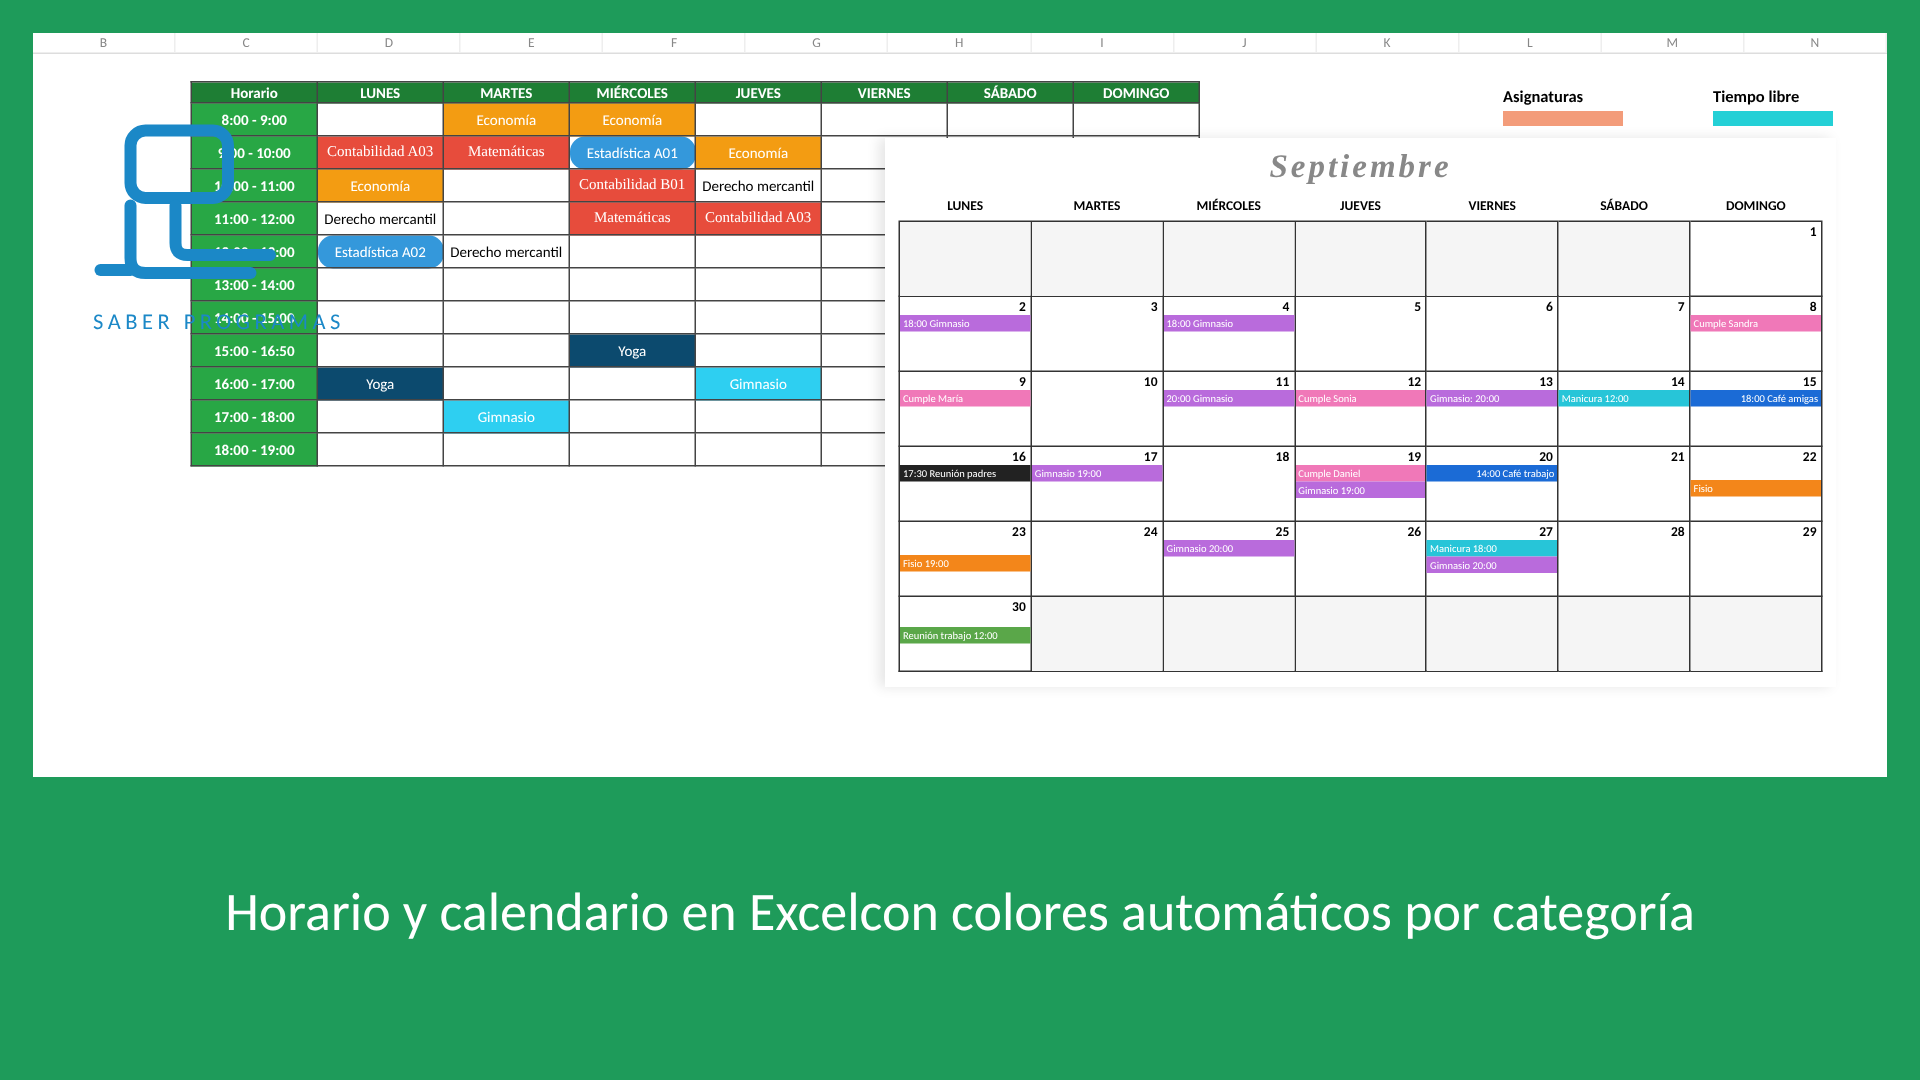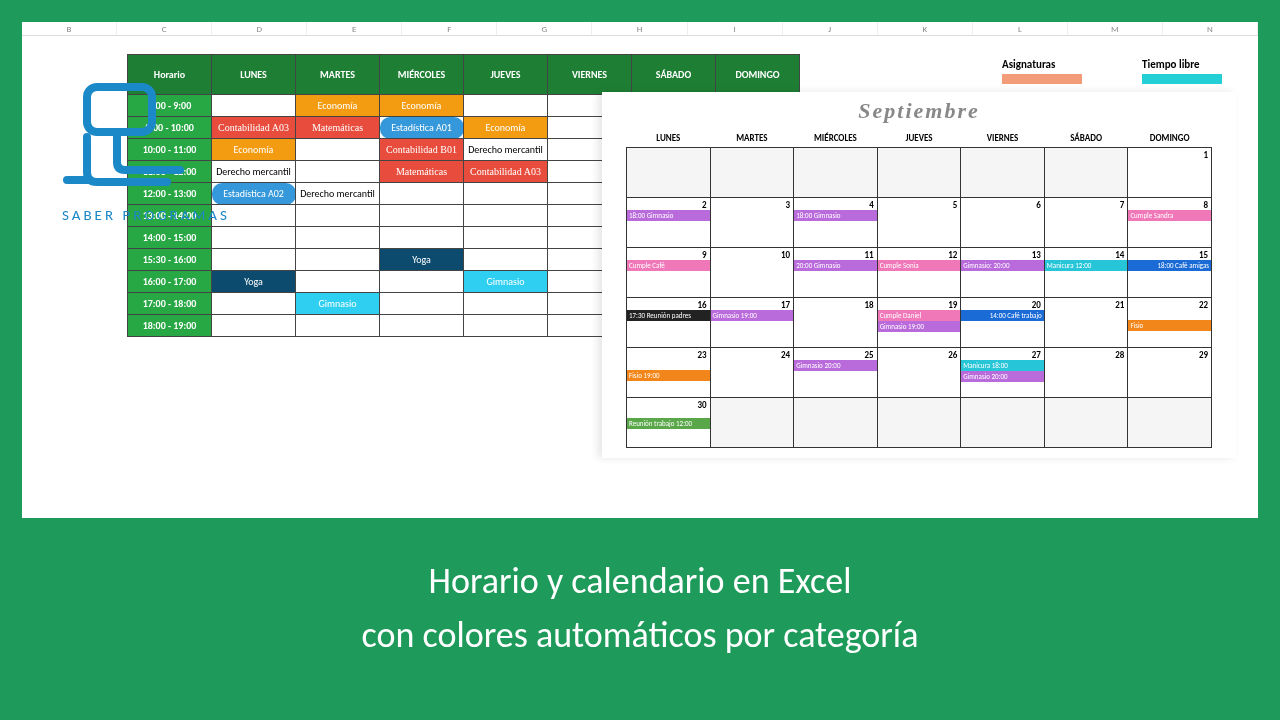--- a/index.html
+++ b/index.html
@@ -5,36 +5,36 @@
 * { box-sizing: border-box; margin: 0; padding: 0; }
 body { font-family: Calibri, Arial, sans-serif; width: 1280px; height: 720px; position: relative; background: #fff; overflow: hidden; }
 .frame { position: absolute; inset: 0; border: 22px solid #1e9b5a; }
 .canvas { position: absolute; top: 22px; left: 22px; right: 22px; bottom: 22px; background: #fff; }
 .cols { position: absolute; top: 0; left: 0; right: 0; height: 14px; display: flex; font-size: 9px; color: #888; border-bottom: 1px solid #ddd; }
 .cols div { flex: 1; text-align: center; line-height: 14px; border-right: 1px solid #eee; }
 
 
 .sched { position: absolute; top: 32px; left: 105px; border-collapse: collapse; font-size: 10px; }
 .sched th, .sched td { border: 1px solid #444; width: 84px; height: 22px; text-align: center; vertical-align: middle; padding: 0 2px; }
-.sched th { background: #1e7e34; color: #fff; font-weight: bold; height: 40px; }
+.sched th { background: #1e7e34; color: #fff; font-weight: bold; height: 14px; }
 .sched .time { background: #28a745; color: #fff; font-weight: bold; }
 .c-orange { background: #f39c12; color: #fff; }
 .c-red    { background: #e74c3c; color: #fff; font-family: Liberation Serif, serif; }
 .c-blue   { background: #3498db; color: #fff; border-radius: 10px; }
 .c-magenta{ background: #0c4a6e; color: #fff; }
 .c-cyan   { background: #2ecff1; color: #fff; }
 
 
 .legend { position: absolute; top: 36px; left: 980px; display: flex; gap: 60px; font-size: 11px; font-weight: bold; }
 .legend .sw { width: 80px; height: 10px; margin-top: 3px; }
 .sw1 { background: #f39c7a; }
 .sw2 { background: #24d0d6; }
 
 
-.cal { position: absolute; top: 70px; left: 580px; width: 634px; background: #fff; box-shadow: -4px 0 8px rgba(0,0,0,.1); padding: 6px 24px 10px; }
+.cal { position: absolute; top: 70px; left: 568px; width: 634px; background: #fff; box-shadow: -4px 0 8px rgba(0,0,0,.1); padding: 6px 9px 10px; }
 .cal h2 { text-align: center; font-family: 'Brush Script MT', cursive; font-style: italic; color: #888; font-size: 22px; letter-spacing: 2px; margin-bottom: 4px; }
 .caltab { border-collapse: collapse; width: 100%; font-size: 8px; }
 .caltab th { font-weight: bold; padding: 4px 0; border-bottom: 1px solid #333; font-size: 9px; }
 .caltab td { border: 1px solid #333; width: 14.28%; height: 50px; vertical-align: top; position: relative; padding: 0; }
 .dn { position: absolute; top: 1px; right: 3px; font-size: 9px; font-weight: bold; }
 .ev { display: block; width: 100%; padding: 1px 2px; font-size: 7px; color: #fff; white-space: nowrap; overflow: hidden; margin-top: 12px; }
 .ev + .ev { margin-top: 0; }
 .e-purple { background: #b96bdc; }
 .e-pink   { background: #f078b8; }
 .e-dblue  { background: #1b6bd6; text-align: right; }
@@ -42,21 +42,21 @@
 .e-orange { background: #f3861a; margin-top: 22px; }
 .e-green  { background: #5aa749; color: #fff; margin-top: 20px; }
 .e-black  { background: #222; }
 
 
 .logo { position: absolute; top: 60px; left: 40px; }
 .logo svg { display: block; }
 .logo-text { color: #1b88c7; font-size: 15px; letter-spacing: 3px; font-weight: 500; margin-top: 4px; }
 
 
-.banner { position: absolute; left: 22px; right: 22px; bottom: 22px; height: 180px; background: #1e9b5a; color: #fff; display: flex; flex-direction: column; align-items: center; justify-content: center; font-size: 36px; font-weight: 300; line-height: 1.5; }
+.banner { position: absolute; left: 22px; right: 22px; bottom: 22px; height: 180px; background: #1e9b5a; color: #fff; display: flex; flex-direction: row; align-items: center; justify-content: center; font-size: 36px; font-weight: 300; line-height: 1.5; }
 </style>
 </head>
 <body>
 
 <div class="frame"></div>
 <div class="canvas">
   <div class="cols">
     <div>B</div>
       <div>C</div>
       <div>D</div>
@@ -155,21 +155,21 @@
           <td class="time">14:00 - 15:00</td>
           <td></td>
           <td></td>
           <td></td>
           <td></td>
           <td></td>
           <td></td>
           <td></td>
         </tr>
         <tr>
-          <td class="time">15:30 - 16:00</td>
+          <td class="time">15:00 - 16:50</td>
           <td></td>
           <td></td>
           <td class="c-magenta">Yoga</td>
           <td></td>
           <td></td>
           <td></td>
           <td></td>
         </tr>
         <tr>
           <td class="time">16:00 - 17:00</td>
@@ -252,21 +252,21 @@
               <span class="dn">7</span>
             </td>
             <td>
               <span class="dn">8</span>
               <span class="ev e-pink">Cumple Sandra</span>
             </td>
           </tr>
           <tr>
             <td>
               <span class="dn">9</span>
-              <span class="ev e-pink">Cumple Café</span>
+              <span class="ev e-pink">Cumple María</span>
             </td>
             <td>
               <span class="dn">10</span>
             </td>
             <td>
               <span class="dn">11</span>
               <span class="ev e-purple">20:00 Gimnasio</span>
             </td>
             <td>
               <span class="dn">12</span>

